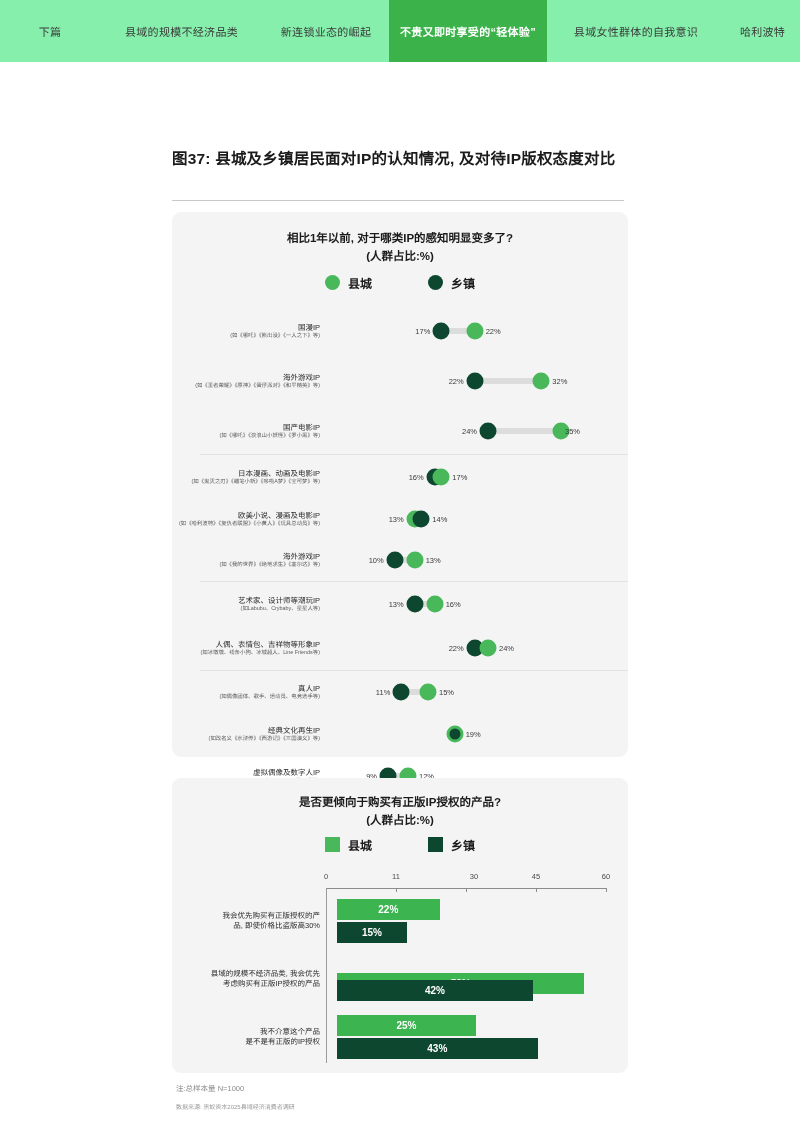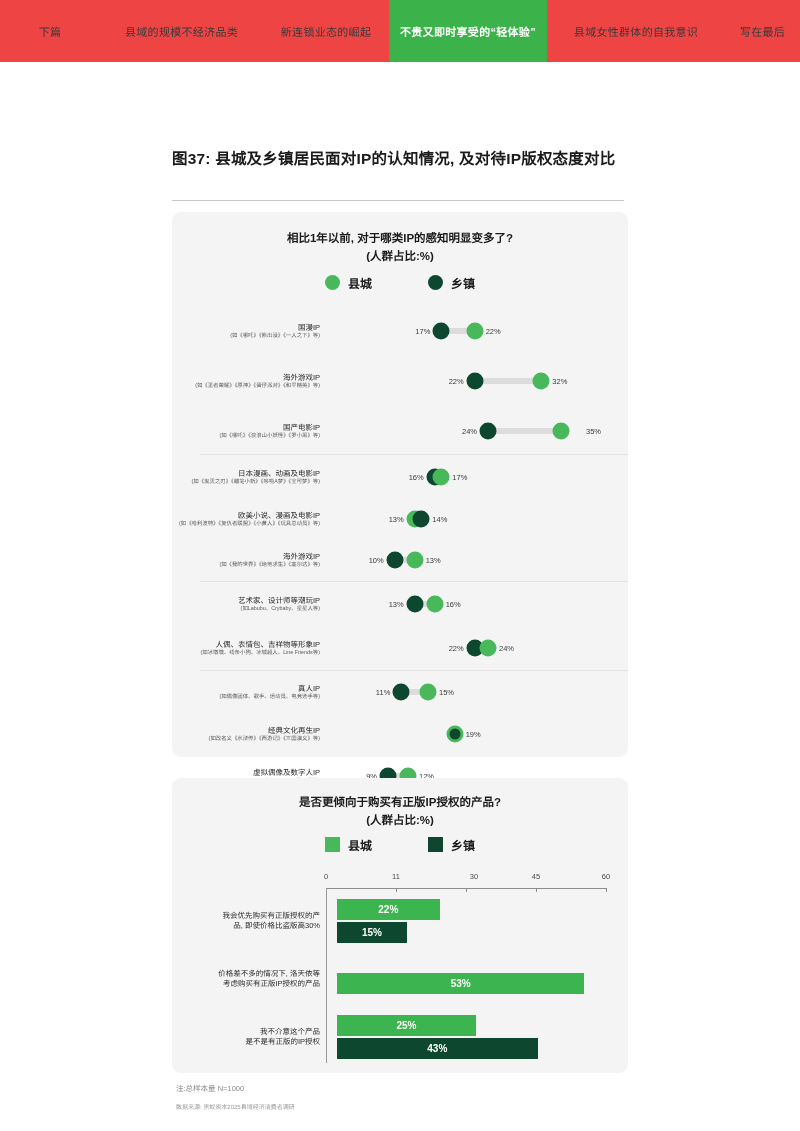--- a/index.html
+++ b/index.html
@@ -9,21 +9,21 @@
     background:#ffffff;
     font-family:"Liberation Sans","DejaVu Sans",sans-serif;
     color:#222;
     position:relative;
     overflow:hidden;
   }
 
   
   .topnav{
     height:62px;width:800px;
-    background:#ef4444;
+    background:#86efac;
     display:flex;align-items:stretch;
   }
   .nav-item{
     display:flex;align-items:center;justify-content:center;
     font-size:11px;color:#3a3a3a;
     padding:0 4px;
     letter-spacing:.3px;
     white-space:nowrap;
   }
   .nav-item.n0{width:92px;}
@@ -158,21 +158,21 @@
   <div class="nav-item n2">
       <span>新连锁业态的崛起</span>
     </div>
   <div class="nav-item active">
       <span>不贵又即时享受的“轻体验”</span>
     </div>
   <div class="nav-item n4">
       <span>县域女性群体的自我意识</span>
     </div>
   <div class="nav-item n5">
-      <span>写在最后</span>
+      <span>哈利波特</span>
     </div>
 </div>
 
 <div class="page">
 
   <div class="fig-title">图37: 县城及乡镇居民面对IP的认知情况, 及对待IP版权态度对比</div>
   <div class="fig-rule"></div>
 
   <div class="card card1">
     <div class="card-title c1-title">
@@ -221,21 +221,21 @@
         <div class="dotrow" style="--h: 46px;">
           <div class="labels">
             <span class="lab-main">国产电影IP</span>
             <span class="lab-sub">(如《哪吒》《浪浪山小妖怪》《罗小黑》等)</span>
           </div>
           <div class="track">
             <div class="connector" style="left: 160px; width: 73.3333px;"></div>
             <div class="pt dark" style="left: 160px;"></div>
             <div class="pt light" style="left: 233.333px;"></div>
             <div class="pv left" style="left: 149px;">24%</div>
-            <div class="pv" style="left: 258px;">35%</div>
+            <div class="pv" style="left: 237px;">35%</div>
           </div>
         </div>
         <div class="grp-sep" style="position: relative; margin: 0px 0px 0px 14px;"></div>
         <div class="dotrow" style="--h: 44px;">
           <div class="labels">
             <span class="lab-main">日本漫画、动画及电影IP</span>
             <span class="lab-sub">(如《鬼灭之刃》《蜡笔小新》《哆啦A梦》《宝可梦》等)</span>
           </div>
           <div class="track">
             <div class="connector" style="left: 106.667px; width: 6.66667px;"></div>
@@ -394,26 +394,29 @@
               <div class="bar light" style="width: 102.667px; top: 7px;">
                 <span>22%</span>
               </div>
               <div class="bar dark" style="width: 70px; top: 30px;">
                 <span>15%</span>
               </div>
             </div>
           </div>
           <div class="barrow" style="height: 58px;">
             <div class="blabels">
-              <div>价格差不多的情况下, 洛天依等</div>
+              <div>县域的规模不经济品类, 我会优先</div>
               <div>考虑购买有正版IP授权的产品</div>
             </div>
             <div class="bars" style="height: 58px;">
               <div class="bar light" style="width: 247.333px; top: 23px;">
                 <span>53%</span>
+              </div>
+              <div class="bar dark" style="width: 196px; top: 30px;">
+                <span>42%</span>
               </div>
             </div>
           </div>
           <div class="barrow" style="height: 58px;">
             <div class="blabels">
               <div>我不介意这个产品</div>
               <div>是不是有正版的IP授权</div>
             </div>
             <div class="bars" style="height: 58px;">
               <div class="bar light" style="width: 139px; top: 7px;">

